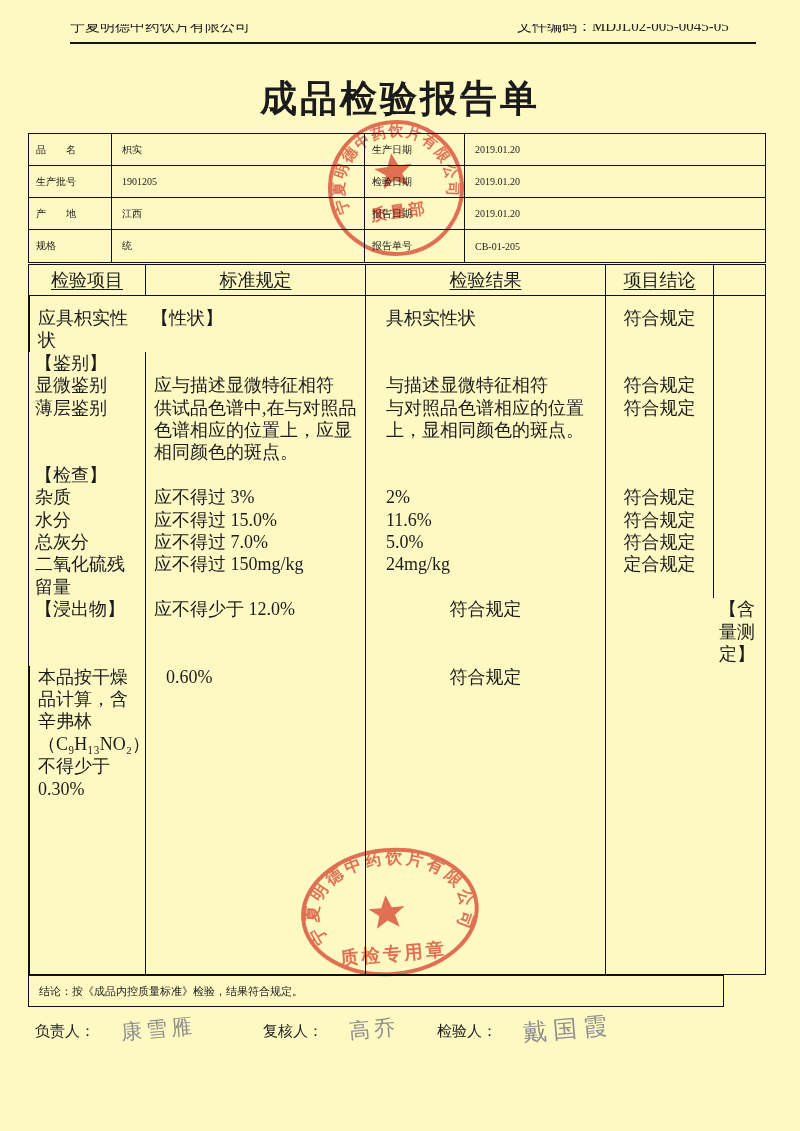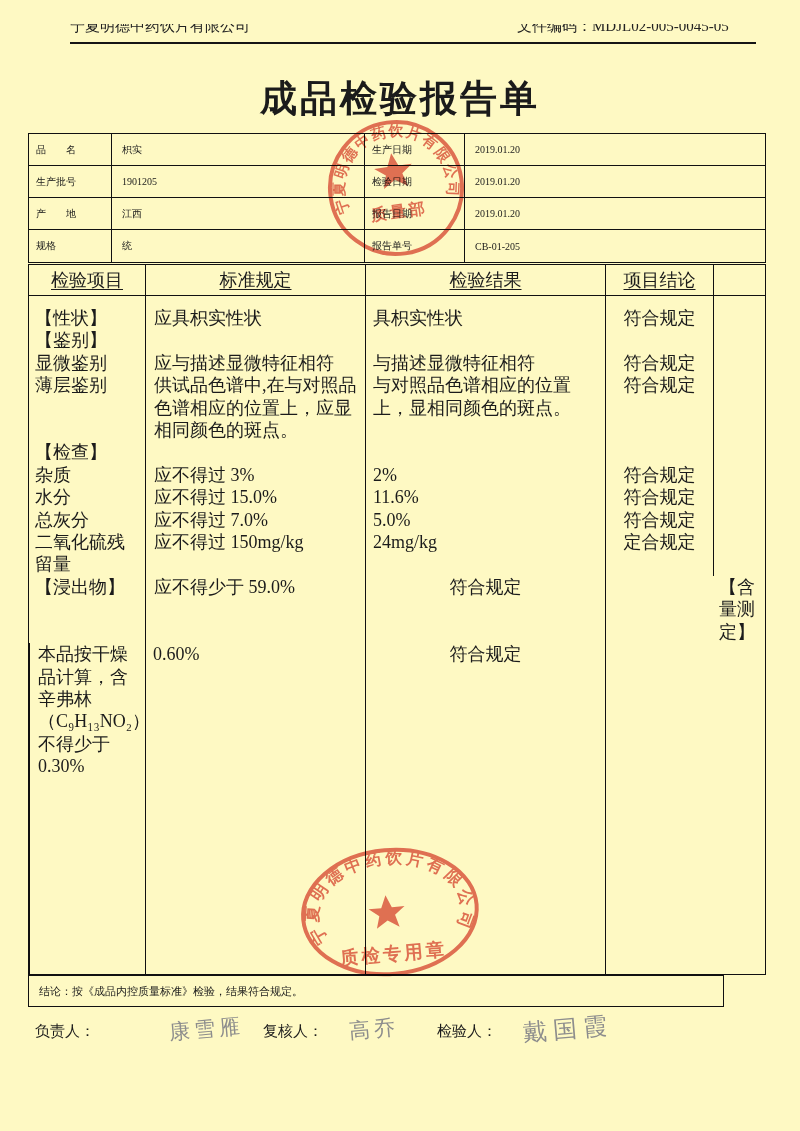--- a/index.html
+++ b/index.html
@@ -36,32 +36,32 @@
     border:1.6px solid #111;display:flex;flex-direction:column;font-size:18px;
   }
   .mt-head{display:grid;grid-template-columns:116px 220px 240px 108px 1fr;height:30px;border-bottom:1.6px solid #111;}
   .hcell{display:flex;align-items:center;justify-content:center;box-sizing:border-box;}
   .hcell span{text-decoration:underline;text-underline-offset:3px;}
   .hcell.cb,.mcell.cb{border-left:1.6px solid #111;}
   .mt-body{flex:1;display:grid;grid-template-columns:116px 220px 240px 108px 1fr;grid-template-rows:repeat(11,min-content) 1fr;}
   .mcell{box-sizing:border-box;line-height:22.4px;}
   .mcell.m1{padding:0 3px 0 6px;}
   .mcell.m2{padding:0 8px;}
-  .mcell.m3{padding:0 7px;}
+  .mcell.m3{padding:0 20px;}
   .mcell.m4{text-align:center;}
   .mcell.first{padding-top:11px;}
   
   .conclusion{
     position:absolute;left:28px;top:975px;width:696px;height:32px;box-sizing:border-box;
     border:1.6px solid #111;font-size:11px;display:flex;align-items:center;padding-left:10px;
   }
   
   .signs{position:absolute;left:28px;top:1016px;width:738px;height:60px;font-size:15px;}
   .sg{position:absolute;top:0;display:flex;align-items:flex-start;}
-  .sg0{left:7px;gap:48px;}.sg1{left:235px;}.sg2{left:409px;}
+  .sg0{left:7px;}.sg1{left:235px;}.sg2{left:409px;}
   .sg .lbl{line-height:30px;white-space:nowrap;}
   .sg .sig{
     margin-left:26px;color:#8d8d8d;font-size:21px;line-height:26px;white-space:nowrap;
     transform:rotate(-5deg);letter-spacing:4px;
   }
   .sg2 .sig{font-size:24px;letter-spacing:6px;}
   
   .stamp{position:absolute;pointer-events:none;mix-blend-mode:multiply;opacity:0.82;}
   .stamp-top{left:322px;top:114px;transform:rotate(-8deg);}
   .stamp-bottom{left:295px;top:843px;transform:rotate(-5deg);}
@@ -111,22 +111,22 @@
         </div>
         <div class="hcell cb">
           <span>检验结果</span>
         </div>
         <div class="hcell cb">
           <span>项目结论</span>
         </div>
         <div class="hcell cb"></div>
       </div>
     <div class="mt-body" id="mt-body">
+        <div class="mcell m2 cb first">应具枳实性状</div>
         <div class="mcell m1  first">【性状】</div>
-        <div class="mcell m2 cb first">应具枳实性状</div>
         <div class="mcell m3 cb first">具枳实性状</div>
         <div class="mcell m4 cb first">符合规定</div>
         <div class="mcell m5 cb first"></div>
         <div class="mcell m1 ">【鉴别】</div>
         <div class="mcell m2 cb"></div>
         <div class="mcell m3 cb"></div>
         <div class="mcell m4 cb"></div>
         <div class="mcell m5 cb"></div>
         <div class="mcell m1 ">显微鉴别</div>
         <div class="mcell m2 cb">应与描述显微特征相符</div>
@@ -157,21 +157,21 @@
         <div class="mcell m2 cb">应不得过 7.0%</div>
         <div class="mcell m3 cb">5.0%</div>
         <div class="mcell m4 cb">符合规定</div>
         <div class="mcell m5 cb"></div>
         <div class="mcell m1 ">二氧化硫残留量</div>
         <div class="mcell m2 cb">应不得过 150mg/kg</div>
         <div class="mcell m3 cb">24mg/kg</div>
         <div class="mcell m4 cb">定合规定</div>
         <div class="mcell m5 cb"></div>
         <div class="mcell m1 ">【浸出物】</div>
-        <div class="mcell m2 cb">应不得少于 59.0%</div>
+        <div class="mcell m2 cb">应不得少于 12.0%</div>
         <div class="mcell m4 cb">符合规定</div>
         <div class="mcell m5 cb"></div>
         <div class="mcell m1 ">【含量测定】</div>
         <div class="mcell m2 cb">本品按干燥品计算，含辛弗林（C₉H₁₃NO₂）不得少于 0.30%</div>
         <div class="mcell m3 cb">0.60%</div>
         <div class="mcell m4 cb">符合规定</div>
         <div class="mcell m5 cb"></div>
         <div class="mcell m1"></div>
         <div class="mcell m2 cb"></div>
         <div class="mcell m3 cb"></div>

